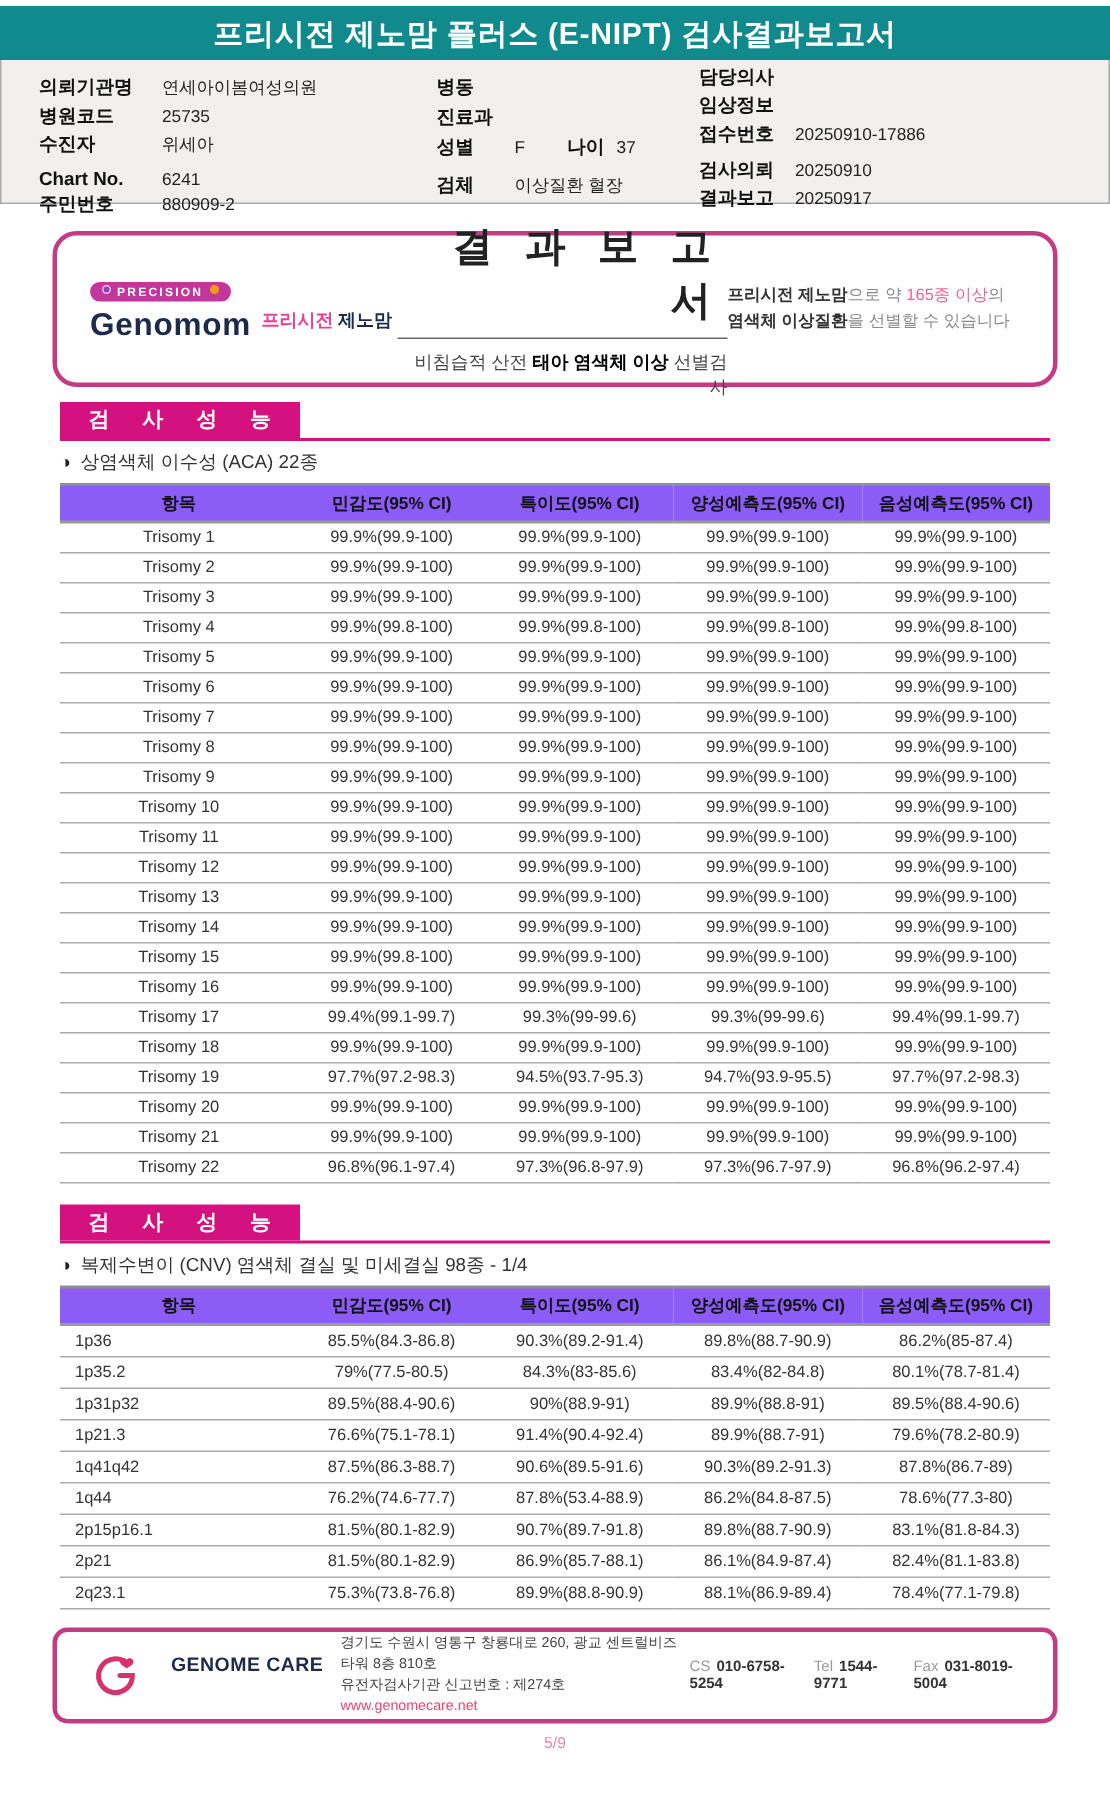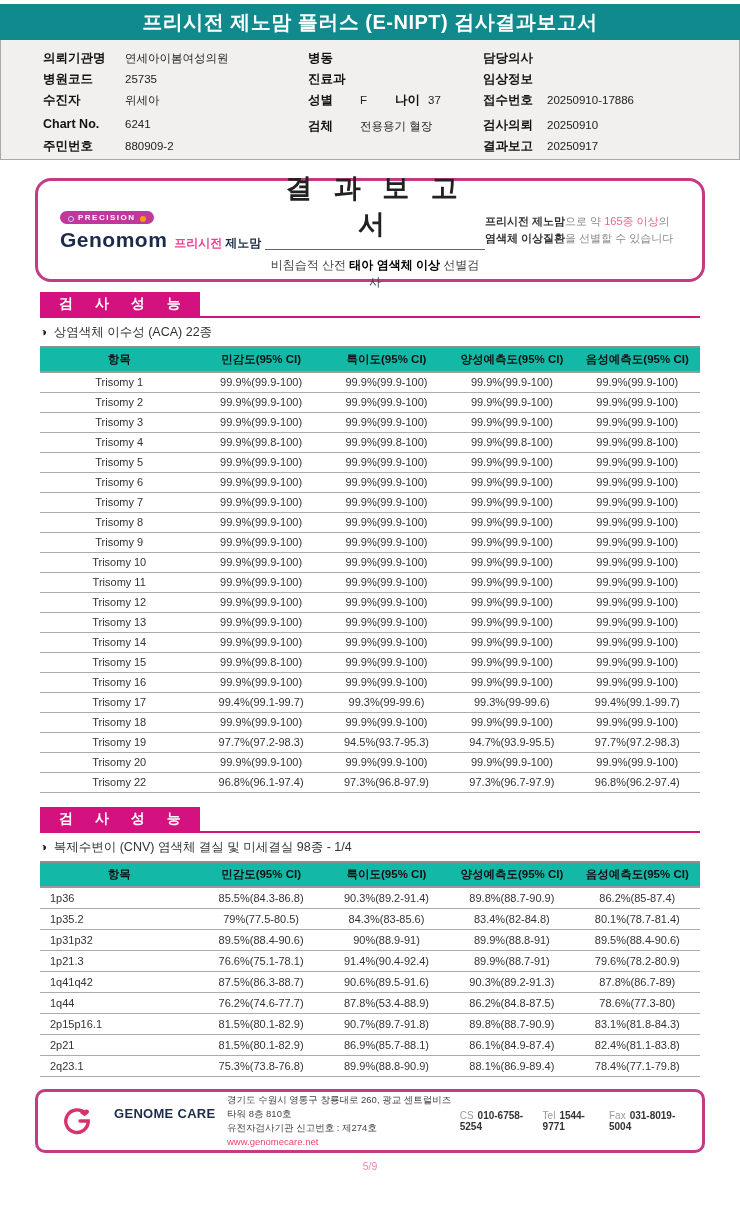--- a/index.html
+++ b/index.html
@@ -5,62 +5,62 @@
   * { margin:0; padding:0; box-sizing:border-box; }
   body {
     width:740px; height:1208px; background:#fff; overflow:hidden;
     font-family:"Liberation Sans","DejaVu Sans",sans-serif; color:#222;
   }
   
   .topbar { margin-top:4px; height:36px; background:#108a8c;
     display:flex; align-items:center; justify-content:center; }
   .topbar h1 { color:#fff; font-size:20px; font-weight:bold; letter-spacing:0.5px; }
   
-  .patient-box { height:120px; background:#f1f0ee; border:1px solid #a9a9a9; border-top:none;
-    display:flex; padding:10px 0 0 42px; }
+  .patient-box { height:96px; background:#f1f0ee; border:1px solid #a9a9a9; border-top:none;
+    display:flex; padding:10px 0 0 25px; }
   .pcol { display:flex; flex-direction:column; }
   .pcol1 { flex:0 0 265px; } .pcol2 { flex:0 0 175px; } .pcol3 { flex:1;justify-content:center; }
   .prow { display:flex; align-items:baseline; height:19px; margin-bottom:2px; }
   .prow.gap { margin-top:5px; }
   .plabel { font-weight:bold; font-size:12.5px; color:#111; }
   .pcol1 .plabel { min-width:82px; } .pcol2 .plabel { min-width:52px; } .pcol3 .plabel { min-width:64px; }
   .plabel2 { font-weight:bold; font-size:12.5px; color:#111; margin-left:28px; margin-right:8px; }
   .pvalue { font-size:11.5px; color:#222; }
   
   .banner { margin:18px 35px 0; height:104px; border:3px solid #c43b84; border-radius:16px;
     display:flex; align-items:center; padding:0 22px; background:#fff; }
   .brand-block { flex:0 0 205px; }
-  .precision-pill { display:inline-flex; align-items:flex-end; gap:4px; background:#c2379b;
+  .precision-pill { display:inline-flex; align-items:flex-start; gap:4px; background:#c2379b;
     border-radius:9px; padding:2px 8px; margin-bottom:4px; }
   .precision-pill .dot { width:6px; height:6px; border-radius:50%; display:inline-block; }
   .dot-l { background:#8e44ad; border:1px solid #e9c2f0; }
   .dot-r { background:#f39c12; }
   .precision-pill .ptxt { color:#fff; font-size:8px; font-weight:bold; letter-spacing:1.5px; }
-  .brand-line { display:flex; align-items:flex-end; gap:7px; }
+  .brand-line { display:flex; align-items:flex-start; gap:7px; }
   .brand-main { font-size:21px; font-weight:bold; color:#1c2b4a; letter-spacing:0.5px; }
   .brand-kr-pink { font-size:12px; font-weight:bold; color:#e84393; }
   .brand-kr-dark { font-size:12px; font-weight:bold; color:#1c2b4a; margin-left:-4px; }
-  .banner-center { flex:1; text-align:center; }
+  .banner-center { flex:1; text-align:right; }
   .banner-title { font-size:27px; font-weight:bold; color:#222; letter-spacing:7px;
     display:inline-block; border-bottom:1.5px solid #666; padding:0 4px 7px; }
   .banner-sub { margin-top:7px; font-size:12px; color:#444; }
   .hl-pink { color:#000000; font-weight:bold; }
   .banner-desc { flex:0 0 195px; font-size:11px; color:#8a8a8a; line-height:17px; text-align:left; }
   .desc-bold { color:#333; font-weight:bold; }
   .desc-pink { color:#f06292; }
   
   .section-hdr { margin:10px 40px 0; border-bottom:2.5px solid #d4127f; }
   .section-hdr2 { margin-top:14px; }
   .section-badge { display:inline-block; background:#d4127f; color:#fff; font-size:14px;
     font-weight:bold; letter-spacing:9px; padding:3px 10px 3px 19px; }
   .bullet-line { margin:6px 40px 0; font-size:12.5px; color:#333; height:16px; }
   .bullet-icon { font-size:12px; color:#222; margin-right:3px; }
   
   table { width:660px; margin:6px 40px 0; border-collapse:collapse; table-layout:fixed; }
-  th { background:#14b8a6; border-top:2px solid #8f8f8f; border-bottom:2px solid #9a9a9a;
+  th { background:#8b5cf6; border-top:2px solid #8f8f8f; border-bottom:2px solid #9a9a9a;
     font-size:11.5px; font-weight:bold; color:#111; padding:4px 2px; }
   td { border-bottom:1.5px solid #ababab; font-size:11px; color:#333; text-align:center;
     padding:3px 2px; line-height:13px; white-space:nowrap; overflow:hidden; }
   col.c-item { width:24%; } col.c-val { width:19%; }
   #table2 td:first-child { text-align:left; padding-left:10px; }
   #table2 td { padding:3.5px 2px; }
   
   .footer-box { margin:12px 35px 0; height:64px; border:3px solid #c43b84; border-radius:10px;
     display:flex; align-items:center; padding:0 24px; }
   .gc-logo { display:flex; gap:22px; flex:0 0 165px; }
@@ -113,21 +113,21 @@
       <span class="pvalue"></span>
     </div>
     <div class="prow">
       <span class="plabel">성별</span>
       <span class="pvalue">F</span>
       <span class="plabel2">나이</span>
       <span class="pvalue">37</span>
     </div>
     <div class="prow gap">
       <span class="plabel">검체</span>
-      <span class="pvalue">전용용기 혈장</span>
+      <span class="pvalue">이상질환 혈장</span>
     </div>
   </div>
   <div class="pcol pcol3">
     <div class="prow">
       <span class="plabel">담당의사</span>
       <span class="pvalue"></span>
     </div>
     <div class="prow">
       <span class="plabel">임상정보</span>
       <span class="pvalue"></span>
@@ -335,20 +335,27 @@
         <td>97.7%(97.2-98.3)</td>
       </tr>
       <tr>
         <td>Trisomy 20</td>
         <td>99.9%(99.9-100)</td>
         <td>99.9%(99.9-100)</td>
         <td>99.9%(99.9-100)</td>
         <td>99.9%(99.9-100)</td>
       </tr>
       <tr>
+        <td>Trisomy 21</td>
+        <td>99.9%(99.9-100)</td>
+        <td>99.9%(99.9-100)</td>
+        <td>99.9%(99.9-100)</td>
+        <td>99.9%(99.9-100)</td>
+      </tr>
+      <tr>
         <td>Trisomy 22</td>
         <td>96.8%(96.1-97.4)</td>
         <td>97.3%(96.8-97.9)</td>
         <td>97.3%(96.7-97.9)</td>
         <td>96.8%(96.2-97.4)</td>
       </tr>
     </tbody>
 </table>
 
 <div class="section-hdr section-hdr2">

